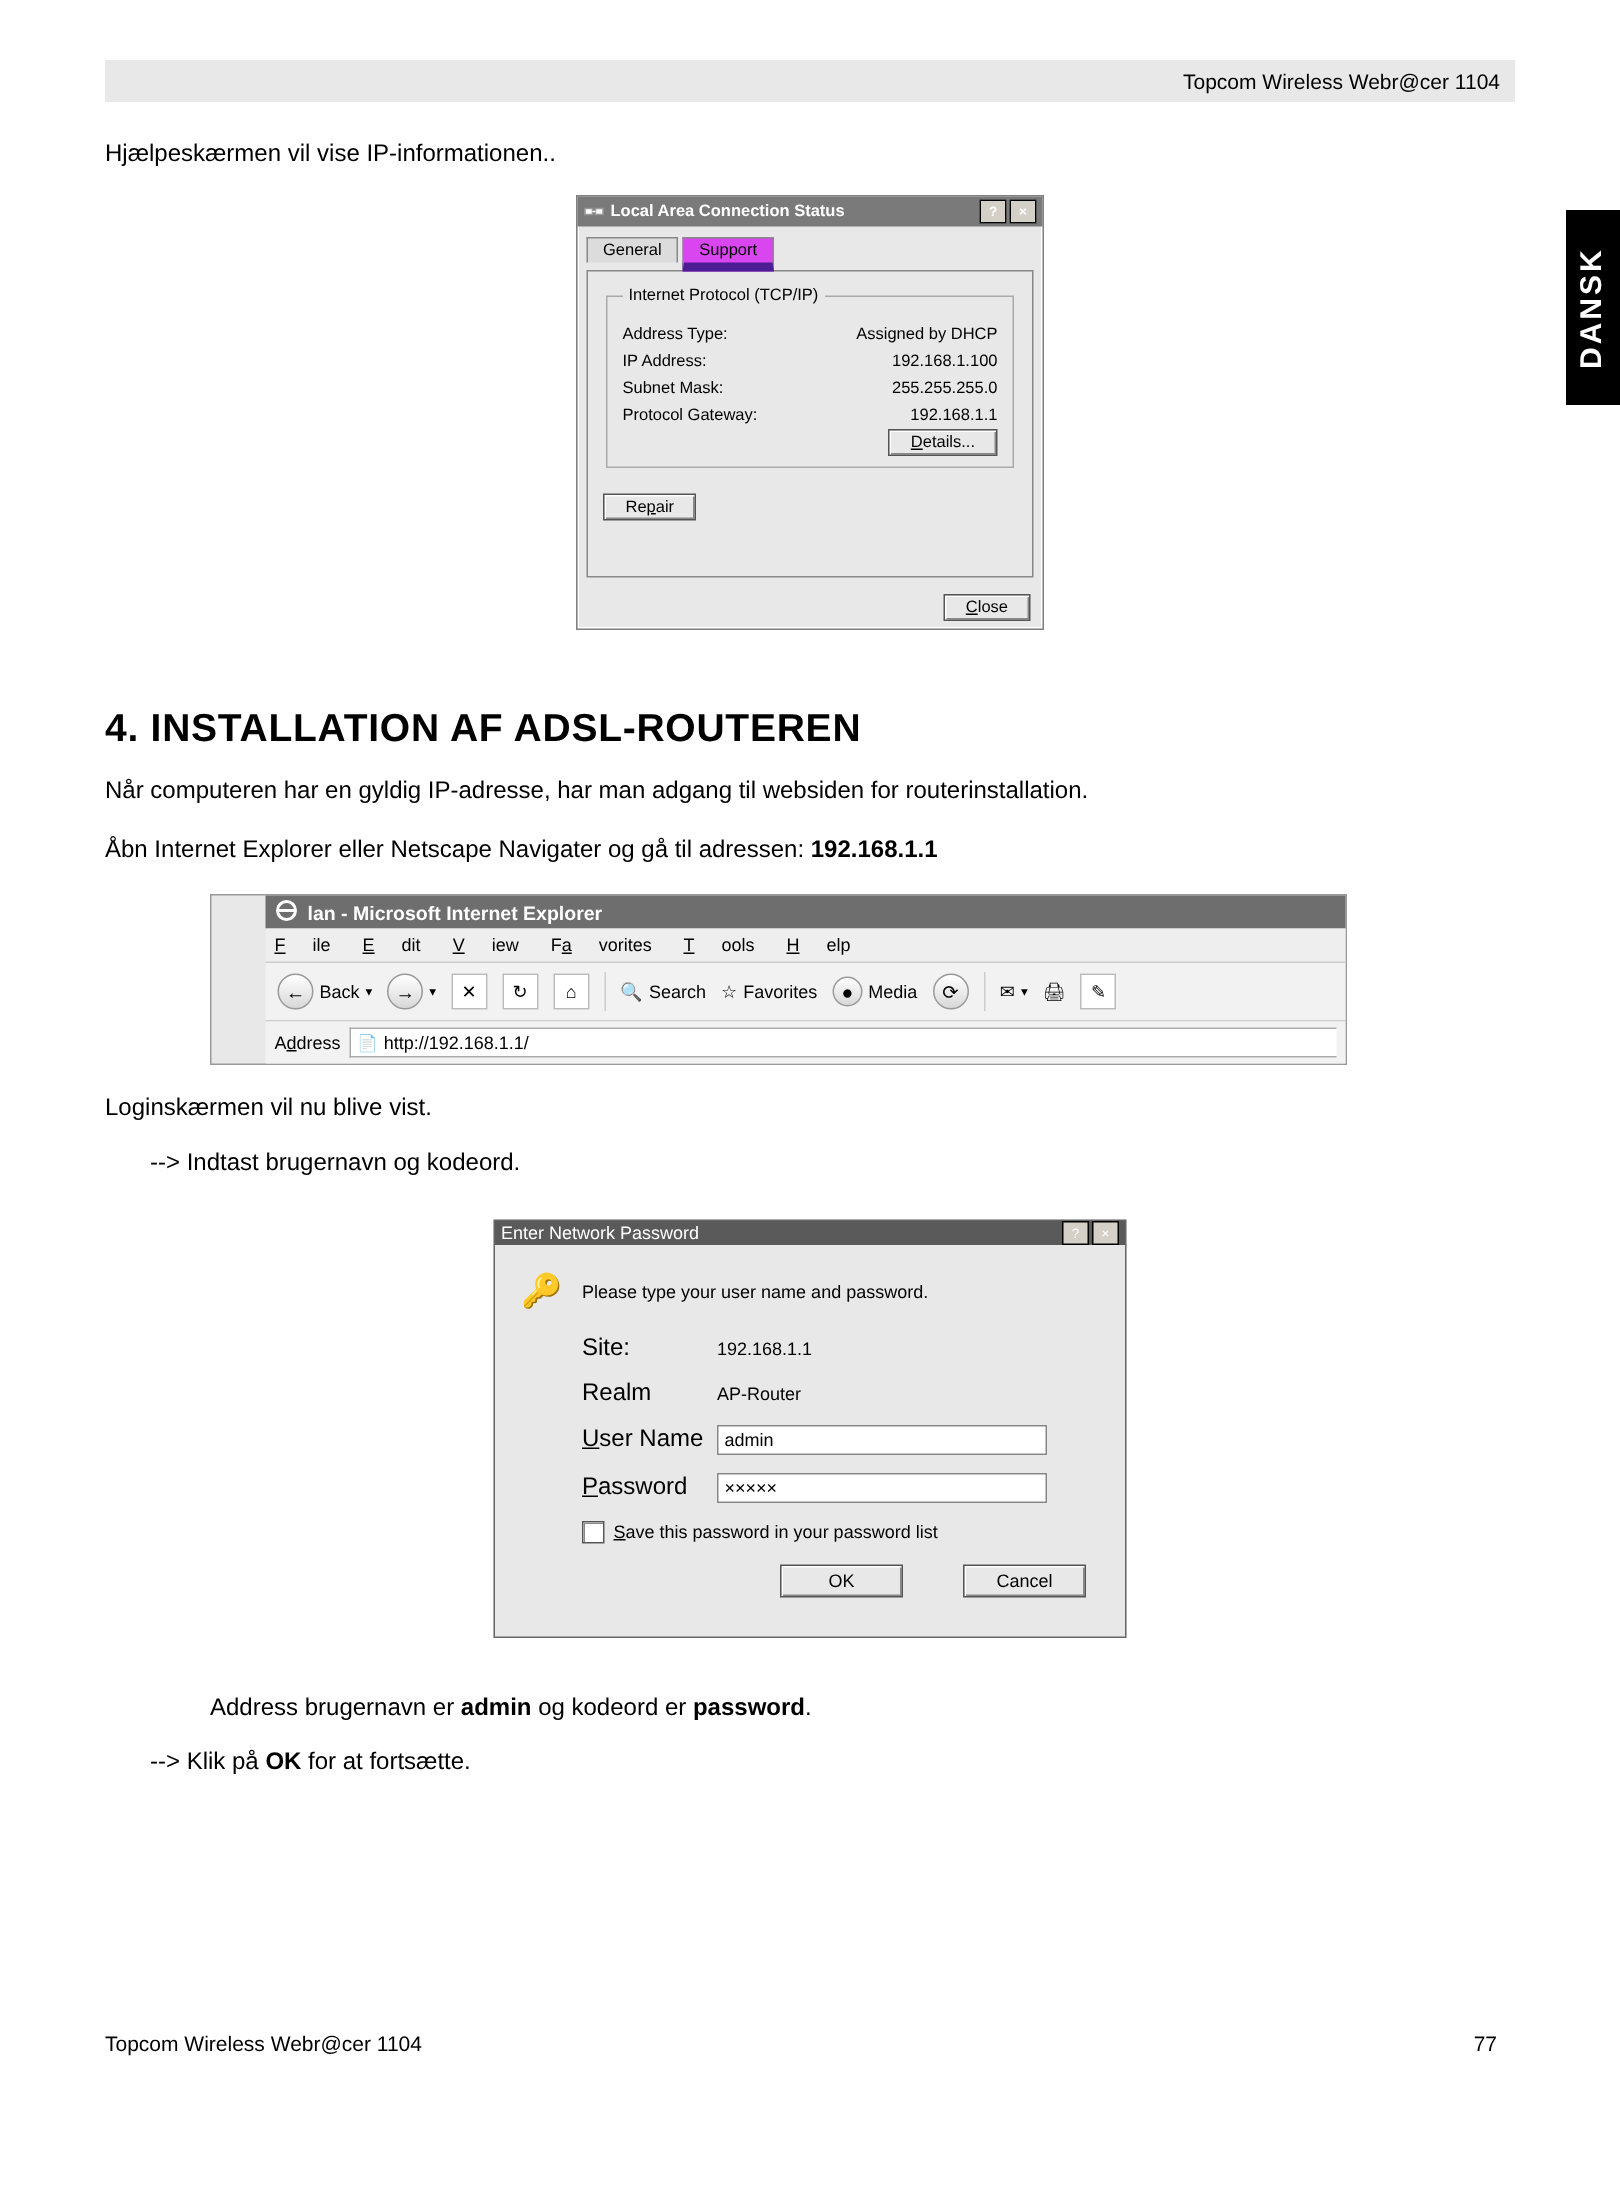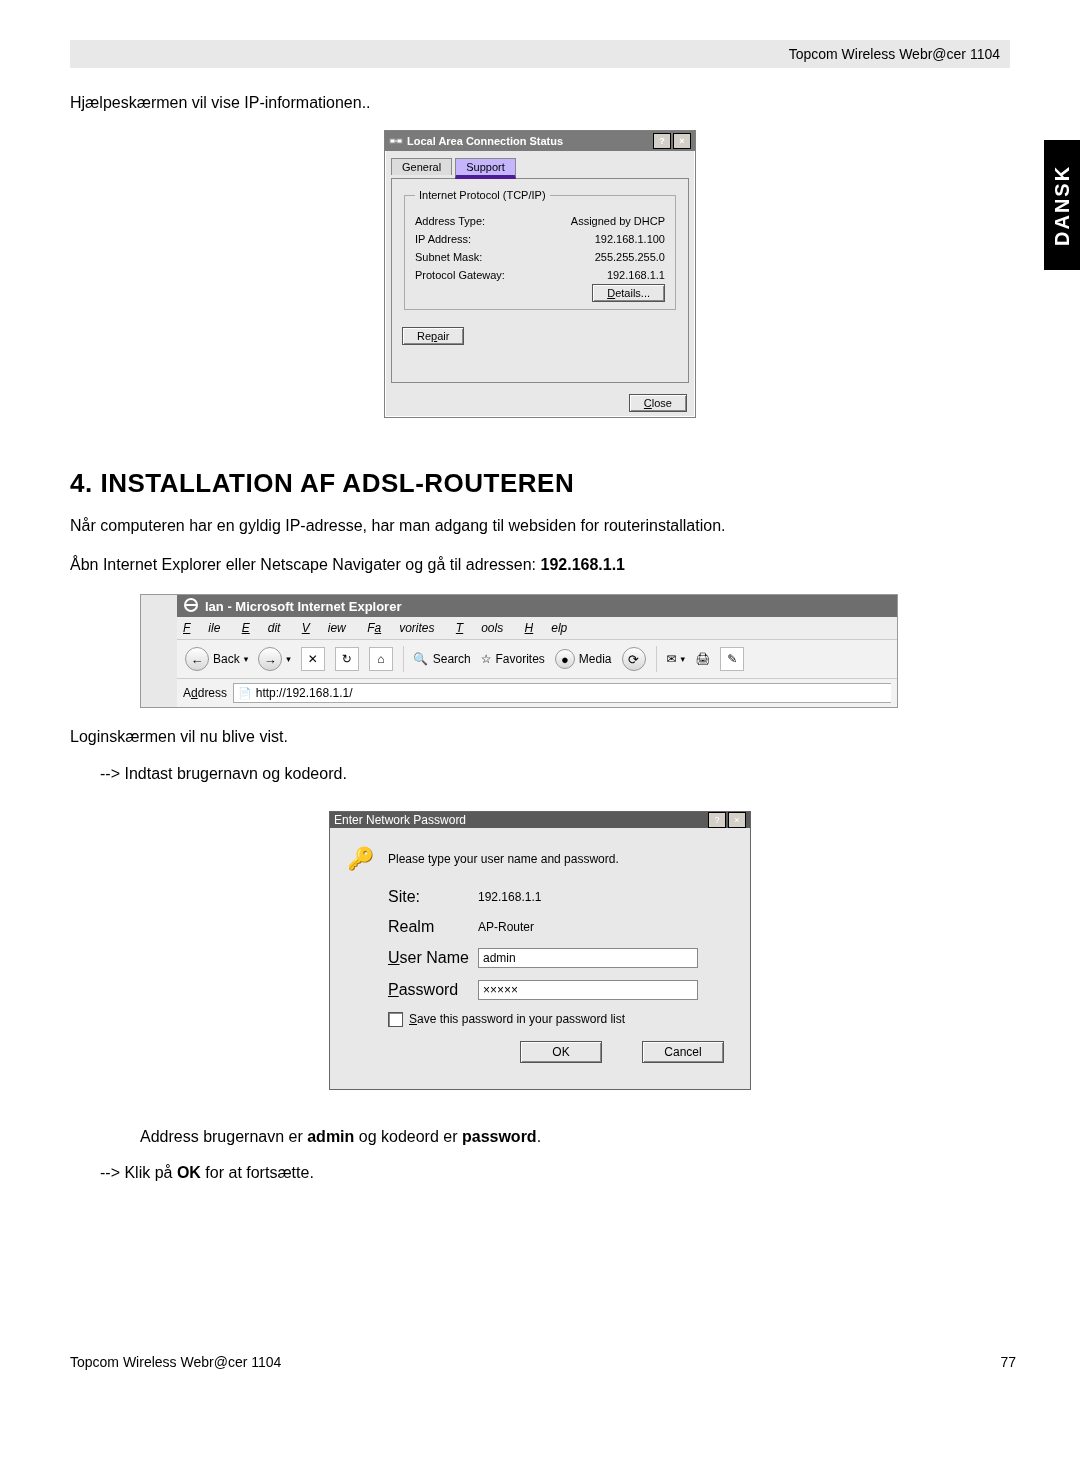--- a/index.html
+++ b/index.html
@@ -89,21 +89,21 @@
     display:inline-block;
     border: 1px solid #888;
     border-bottom: none;
     padding: 2px 10px;
     font-size: 11px;
     background: #e8e8e8;
     position: relative;
     top: 1px;
   }
   .tab.inactive { background: #dcdcdc; }
-  .tab.active { background: #c4b5fd; border-bottom: 4px solid #4c1d95; z-index: 2; }
+  .tab.active { background: #d946ef; border-bottom: 6px solid #4c1d95; z-index: 2; }
   .tab-body {
     border: 1px solid #888;
     margin: 0 6px 6px 6px;
     padding: 10px;
     background: #e8e8e8;
   }
   fieldset.ip-group {
     border: 1px solid #aaa;
     font-size: 11px;
     padding: 8px 10px 10px 10px;
@@ -146,21 +146,20 @@
     height: 22px;
     display:flex; align-items:center;
     padding: 0 6px;
     gap: 6px;
   }
   .ie-menu {
     background: #eee;
     padding: 4px 6px;
     border-bottom: 1px solid #ccc;
     font-size: 12px;
-    font-style: italic;
   }
   .ie-menu span { margin-right: 18px; }
   .ie-toolbar {
     background: #f2f2f2;
     border-bottom: 1px solid #ccc;
     padding: 6px 8px;
     display:flex; align-items:center;
     gap: 10px;
     font-size: 12px;
   }
@@ -254,21 +253,21 @@
     font-size: 12px;
     padding: 3px 0;
     text-align:center;
     box-shadow: 1px 1px 0 #fff inset, -1px -1px 0 #888 inset;
   }
   
   .footer-left {
     position:absolute; bottom: 30px; left: 70px; font-size: 14px;
   }
   .footer-right {
-    position:absolute; bottom: 30px; right: 64px; font-size: 14px;
+    position:absolute; bottom: 30px; right: 82px; font-size: 14px;
   }
   .under { text-decoration: underline; }
 </style>
 </head>
 <body>
 
 <div class="page">
   <div class="top-bar">
     <span>Topcom Wireless Webr@cer 1104</span>
   </div>

